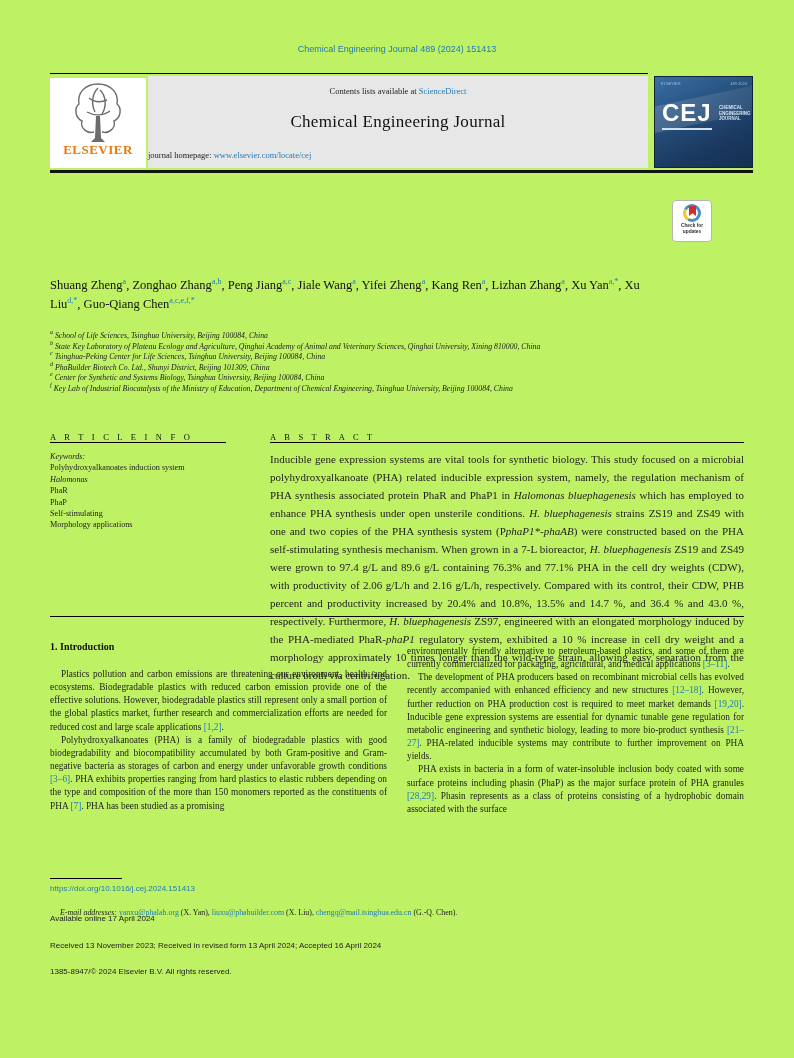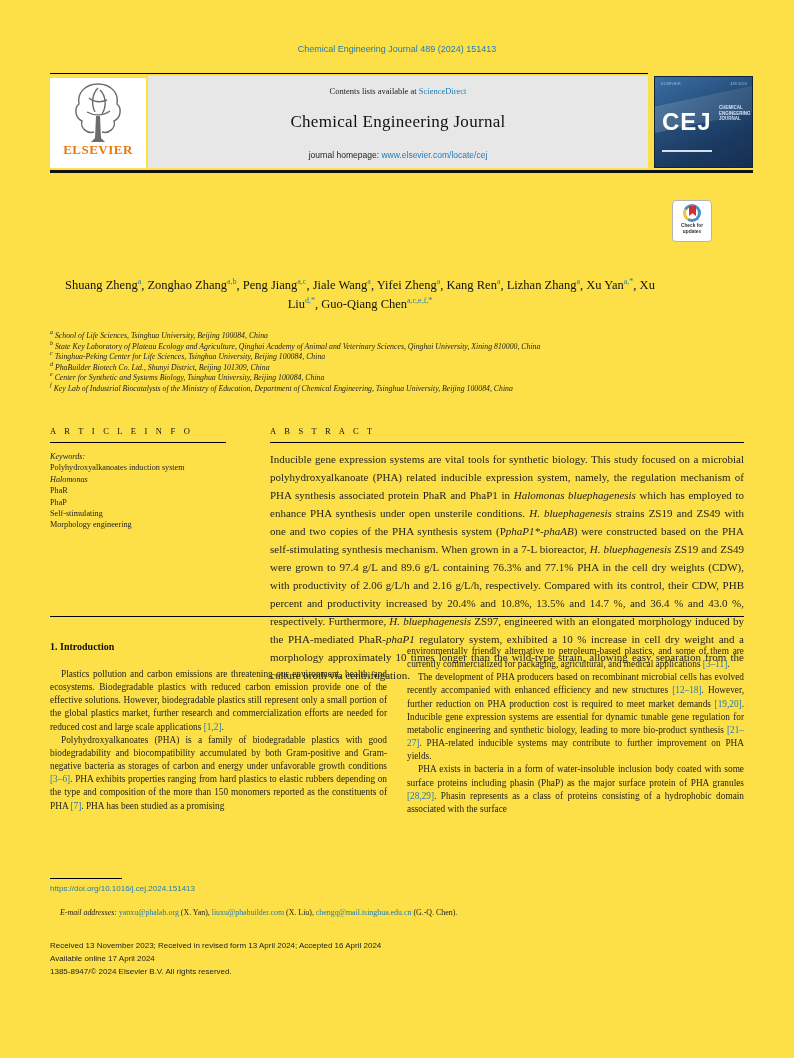--- a/index.html
+++ b/index.html
@@ -3,75 +3,75 @@
 <meta charset="utf-8">
 <style>
   :root{
     --teal:#1f7bb6;
     --ink:#1a1a1a;
     --banner-gray:#e7e7e7;
     --rule:#000;
   }
   html,body{margin:0;padding:0;background:#fff;}
   .page{
-    position:relative;width:794px;height:1058px;background:#fde047;
+    position:relative;width:794px;height:1058px;background:#bef264;
     font-family:"Liberation Serif", serif;color:var(--ink);overflow:hidden;
   }
   .sans{font-family:"Liberation Sans", sans-serif;}
   .tlink{color:var(--teal);}
   sup{line-height:0;}
 
   
   .citation{position:absolute;top:44px;left:0;width:100%;text-align:center;
     font-size:9px;color:var(--teal);}
 
   
   .rule-thin-top{position:absolute;top:73px;left:50px;width:598px;height:1px;background:var(--rule);}
   .banner-gray{position:absolute;top:76px;left:148px;width:500px;height:92px;background:var(--banner-gray);}
   .contents-line{position:absolute;top:10px;width:100%;text-align:center;font-size:8.5px;color:#222;font-family:Liberation Serif, serif;}
   .journal-title{position:absolute;top:36px;width:100%;text-align:center;font-size:17px;color:#111;letter-spacing:.3px;}
-  .homepage-line{position:absolute;top:74px;width:100%;text-align:center;font-size:8.5px;color:#222;}
+  .homepage-line{position:absolute;top:74px;width:100%;text-align:left;font-size:8.5px;color:#222;font-family:Liberation Serif, serif;}
 
   .elsevier-box{position:absolute;top:78px;left:50px;width:96px;height:90px;background:#fff;text-align:center;}
   .elsevier-tree{display:block;margin:0 auto;}
   .elsevier-word{font-size:13px;font-weight:bold;color:#e8780c;letter-spacing:.5px;margin-top:-2px;}
 
   .cover{position:absolute;top:76px;left:654px;width:99px;height:92px;
     background:linear-gradient(155deg,#3a6ea5 0%,#27527f 35%,#1b3a61 70%,#152f51 100%);
     border:1px solid #10243d;box-sizing:border-box;overflow:hidden;}
   .cover-band{position:absolute;top:18px;left:-20px;width:150px;height:26px;
     background:linear-gradient(90deg,rgba(255,255,255,.18),rgba(255,255,255,.05));
     transform:rotate(-12deg);}
   .cover-cej{position:absolute;top:22px;left:7px;font-family:"Liberation Sans",sans-serif;
-    font-weight:bold;font-size:24px;color:#fff;letter-spacing:1px;border-bottom:2px solid #cfe0f0;padding-bottom:14px;margin-top:9px;}
+    font-weight:bold;font-size:24px;color:#fff;letter-spacing:1px;border-bottom:2px solid #cfe0f0;padding-bottom:1px;}
   .cover-title{position:absolute;top:28px;left:64px;width:32px;font-family:"Liberation Sans",sans-serif;
     font-size:4.5px;line-height:1.25;color:#cfe0f0;font-weight:bold;}
   .cover-tag{position:absolute;top:4px;left:6px;font-size:4px;color:#9fb8d4;font-family:"Liberation Sans",sans-serif;}
   .cover-issue{position:absolute;top:4px;right:5px;font-size:4px;color:#9fb8d4;font-family:"Liberation Sans",sans-serif;}
   .rule-thick{position:absolute;top:170px;left:50px;width:703px;height:3px;background:#111;}
 
   
   .title{position:absolute;top:215px;left:50px;width:600px;font-size:17.5px;line-height:1.38;font-weight:normal;color:#111;margin:0;}
   .crossmark{position:absolute;top:200px;left:672px;width:38px;height:40px;border:1px solid #b5b5b5;
     border-radius:4px;background:#fff;text-align:center;cursor:pointer;}
   .cm-circle{position:relative;width:18px;height:18px;margin:3px auto 1px;border-radius:50%;
     background:conic-gradient(from 210deg,#f2c437 0 25%,#4a90c4 25% 100%);}
   .cm-inner{position:absolute;top:3px;left:3px;width:12px;height:12px;border-radius:50%;background:#fff;}
   .cm-flag{position:absolute;top:2px;left:6px;width:7px;height:10px;background:#cf2e2e;
     clip-path:polygon(0 0,100% 0,100% 100%,50% 72%,0 100%);}
   .cm-label{font-family:"Liberation Sans",sans-serif;font-size:4.8px;line-height:1.15;color:#333;font-weight:bold;}
 
-  .authors{position:absolute;top:276px;left:50px;width:620px;font-size:12.5px;line-height:1.5;color:#111;text-align:center;}
+  .authors{position:absolute;top:276px;left:50px;width:620px;font-size:12.5px;line-height:1.5;color:#111;}
   .authors sup{color:var(--teal);font-size:8px;}
 
   .affils{position:absolute;top:331px;left:50px;width:694px;font-style:italic;font-size:7.8px;line-height:10.6px;color:#222;}
   .affils sup{font-size:6px;}
 
   
-  .section-head{position:absolute;font-size:8.5px;letter-spacing:3.2px;color:#111;font-family:"Liberation Serif",serif;}
+  .section-head{position:absolute;font-size:8.5px;letter-spacing:3.2px;color:#111;font-family:"Liberation Serif",serif;margin-top:6px;}
   .ai-head{top:426px;left:50px;}
   .ab-head{top:426px;left:270px;}
   .ai-rule{position:absolute;top:442px;left:50px;width:176px;height:1px;background:#000;}
   .ab-rule{position:absolute;top:442px;left:270px;width:474px;height:1px;background:#000;}
   .keywords{position:absolute;top:451px;left:50px;width:200px;font-size:8.2px;line-height:11.4px;color:#222;}
   .kw-label{font-style:italic;}
   .abstract{position:absolute;top:450px;left:270px;width:474px;font-size:11px;line-height:18px;
     text-align:justify;color:#222;}
   .block-rule{position:absolute;top:616px;left:50px;width:694px;height:1px;background:#000;}
 
@@ -85,21 +85,21 @@
 
   
   .fn-rule{position:absolute;top:878px;left:50px;width:72px;height:1px;background:#000;}
   .fn{position:absolute;left:50px;width:700px;font-size:7.9px;line-height:11.2px;color:#222;text-align:justify;}
   .fn-corr{top:885px;}
   .fn-email{top:907px;text-indent:10px;}
   .fn-email i{font-style:italic;}
   .meta{position:absolute;left:50px;font-family:"Liberation Sans",sans-serif;font-size:8px;color:#222;}
   .meta-doi{top:884px;color:var(--teal);cursor:pointer;}
   .meta-received{top:941px;}
-  .meta-available{top:954px;}
+  .meta-available{top:914px;}
   .meta-issn{top:967px;}
   a.plain{text-decoration:none;color:var(--teal);cursor:pointer;}
 </style>
 </head>
 <body>
 
 <div class="page">
 
   <div class="citation sans">Chemical Engineering Journal 489 (2024) 151413</div>
 
@@ -165,21 +165,21 @@
   <div class="section-head ab-head">A B S T R A C T</div>
   <div class="ab-rule"></div>
 
   <div class="keywords">
     <div class="kw-label">Keywords:</div>
     <div>Polyhydroxyalkanoates induction system</div>
     <div><i>Halomonas</i></div>
     <div>PhaR</div>
     <div>PhaP</div>
     <div>Self-stimulating</div>
-    <div>Morphology engineering</div>
+    <div>Morphology applications</div>
   </div>
 
   <div class="abstract">Inducible gene expression systems are vital tools for synthetic biology. This study focused on a microbial polyhydroxyalkanoate (PHA) related inducible expression system, namely, the regulation mechanism of PHA synthesis associated protein PhaR and PhaP1 in <i>Halomonas bluephagenesis</i> which has employed to enhance PHA synthesis under open unsterile conditions. <i>H. bluephagenesis</i> strains ZS19 and ZS49 with one and two copies of the PHA synthesis system (P<i>phaP1*</i>-<i>phaAB</i>) were constructed based on the PHA self-stimulating synthesis mechanism. When grown in a 7-L bioreactor, <i>H. bluephagenesis</i> ZS19 and ZS49 were grown to 97.4 g/L and 89.6 g/L containing 76.3% and 77.1% PHA in the cell dry weights (CDW), with productivity of 2.06 g/L/h and 2.16 g/L/h, respectively. Compared with its control, their CDW, PHB percent and productivity increased by 20.4% and 10.8%, 13.5% and 14.7 %, and 36.4 % and 43.0 %, respectively. Furthermore, <i>H. bluephagenesis</i> ZS97, engineered with an elongated morphology induced by the PHA-mediated PhaR-<i>phaP1</i> regulatory system, exhibited a 10 % increase in cell dry weight and a morphology approximately 10 times longer than the wild-type strain, allowing easy separation from the culture broth via centrifugation.</div>
 
   <div class="block-rule"></div>
 
   <h2 class="intro-head">1. Introduction</h2>
 
   <div class="col col-left">
     <p class="body-p indent">Plastics pollution and carbon emissions are threatening our environment, health, and ecosystems. Biodegradable plastics with reduced carbon emission provide one of the effective solutions. However, biodegradable plastics still represent only a small portion of the global plastics market, further research and commercialization efforts are needed for reduced cost and large scale applications <span class="tlink">[1,2]</span>.</p>

